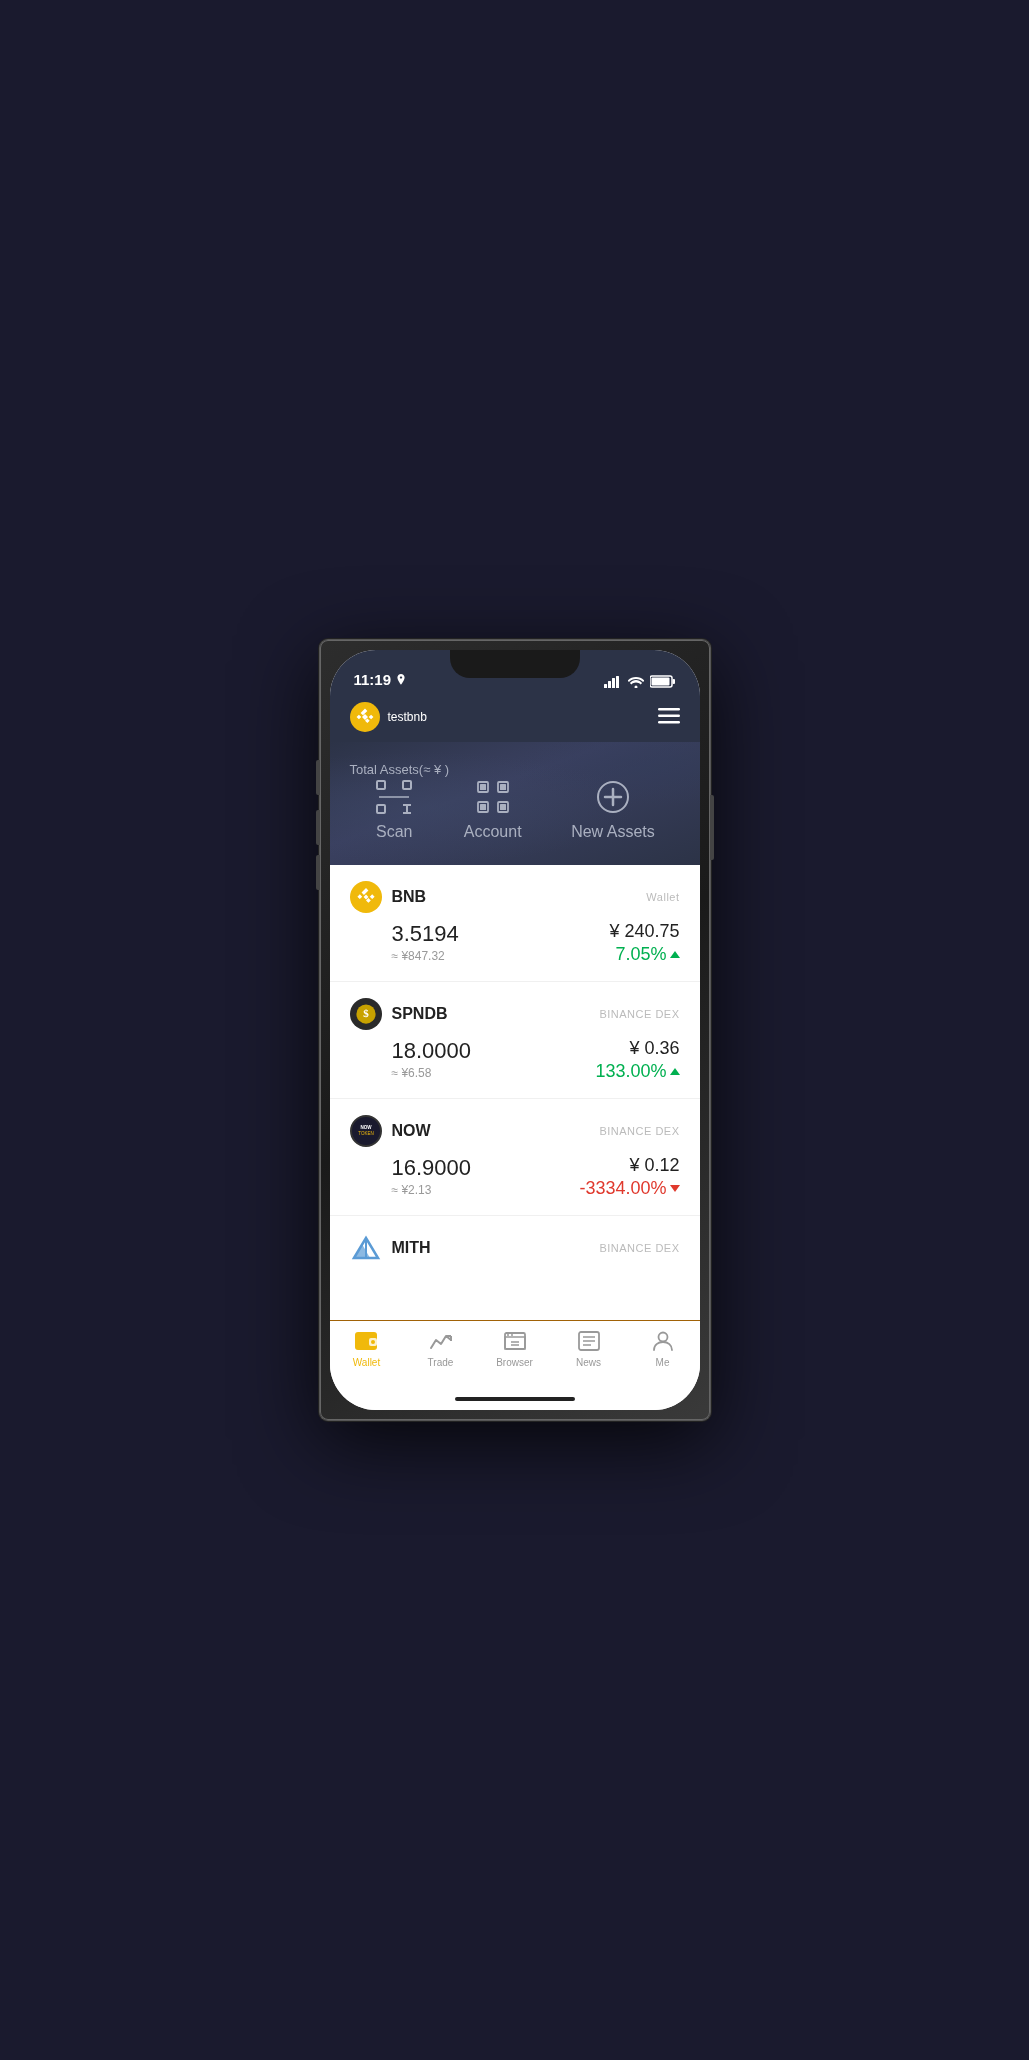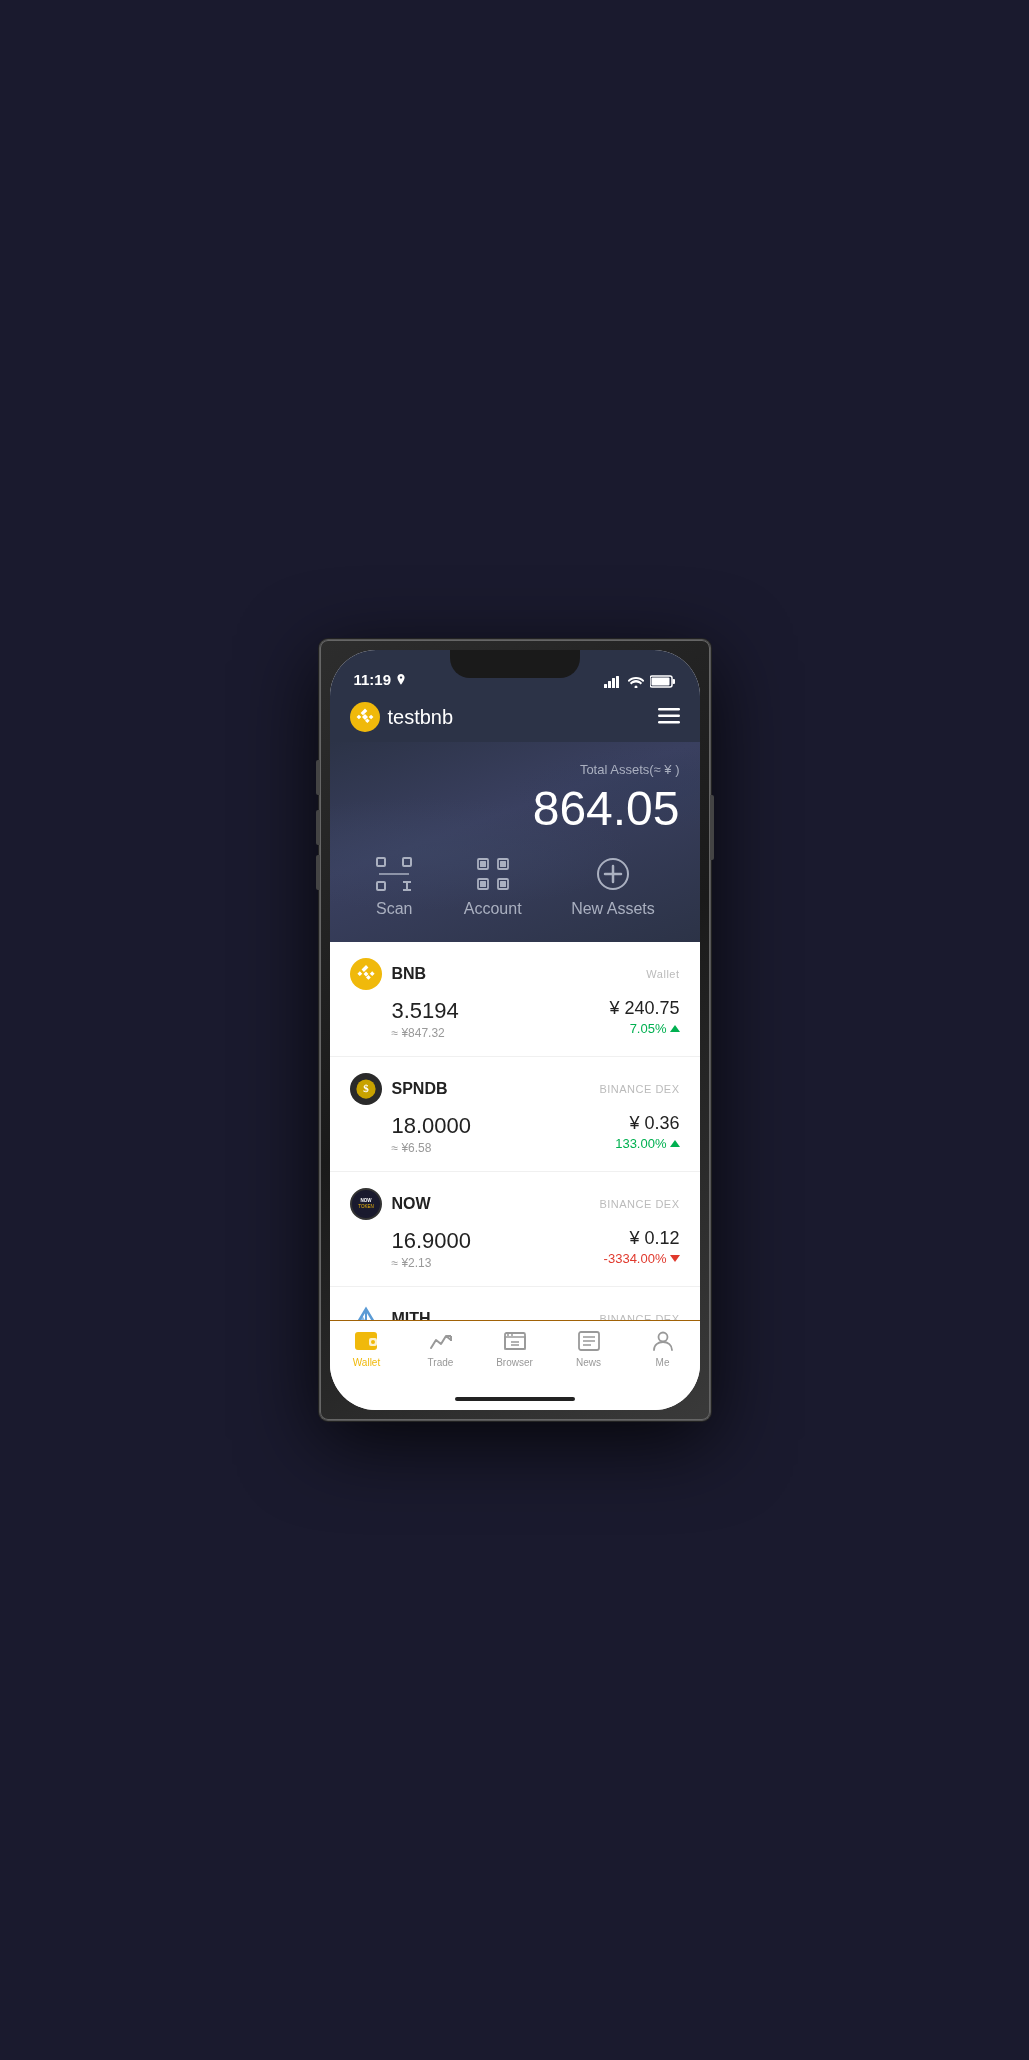--- a/index.html
+++ b/index.html
@@ -104,34 +104,34 @@
       display: flex;
       align-items: center;
       gap: 8px;
     }
     .bnb-logo {
       width: 30px;
       height: 30px;
     }
     .header-title {
       color: #fff;
-      font-size: 20px;
+      font-size: 12px;
       font-weight: 500;
     }
     .hamburger {
       color: #fff;
       font-size: 22px;
       line-height: 1;
       letter-spacing: 1px;
     }
     
     .hero {
       background: linear-gradient(160deg, #2c3347 0%, #3a4060 40%, #2c3347 100%);
       padding: 20px 20px 24px;
-      text-align: right;
+      text-align: left;
       position: relative;
       overflow: hidden;
     }
     .hero::before {
       content: '';
       position: absolute;
       top: -20px;
       left: -40px;
       right: -40px;
       bottom: 0;
@@ -228,21 +228,21 @@
     }
     .asset-price-block {
       text-align: right;
     }
     .asset-price {
       font-size: 18px;
       font-weight: 500;
       color: #222;
     }
     .asset-change {
-      font-size: 13px;
+      font-size: 18px;
       font-weight: 500;
       margin-top: 2px;
       display: flex;
       align-items: center;
       justify-content: flex-end;
       gap: 3px;
     }
     .asset-change.up { color: #00b050; }
     .asset-change.down { color: #e0392d; }
     .arrow-up {
@@ -363,21 +363,20 @@
           <svg width="22" height="16" viewBox="0 0 22 16" fill="none">
             <rect y="0" width="22" height="2.5" rx="1.25" fill="white"></rect>
             <rect y="6.5" width="22" height="2.5" rx="1.25" fill="white"></rect>
             <rect y="13" width="22" height="2.5" rx="1.25" fill="white"></rect>
           </svg>
         </div>
       </div>
 
       <div class="hero">
         <div class="total-assets-label">Total Assets(≈ ¥ )</div>
-        <div class="total-assets-value">864.05</div>
         <div class="hero-actions">
 
           <div class="hero-action">
             <div class="hero-action-icon">
               <svg width="36" height="34" viewBox="0 0 36 34" fill="none">
                 <rect x="1" y="1" width="8" height="8" rx="1" stroke="#aab0c0" stroke-width="2" fill="none"></rect>
                 <rect x="1" y="25" width="8" height="8" rx="1" stroke="#aab0c0" stroke-width="2" fill="none"></rect>
                 <rect x="27" y="1" width="8" height="8" rx="1" stroke="#aab0c0" stroke-width="2" fill="none"></rect>
                 <line x1="3" y1="17" x2="33" y2="17" stroke="#aab0c0" stroke-width="1.5"></line>
                 <line x1="27" y1="25" x2="35" y2="25" stroke="#aab0c0" stroke-width="2"></line>

